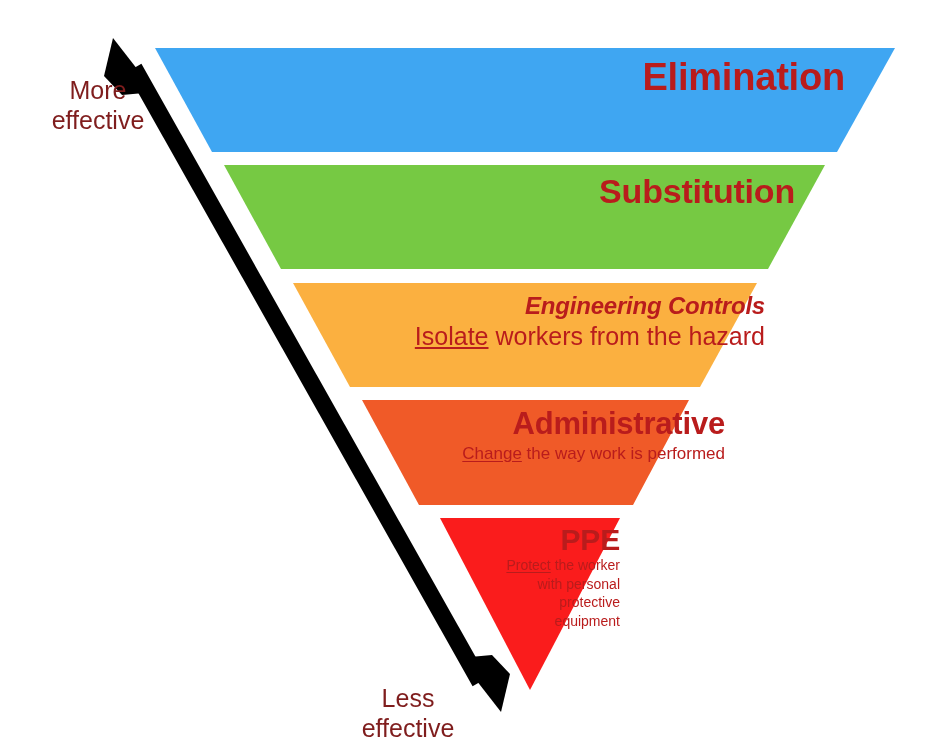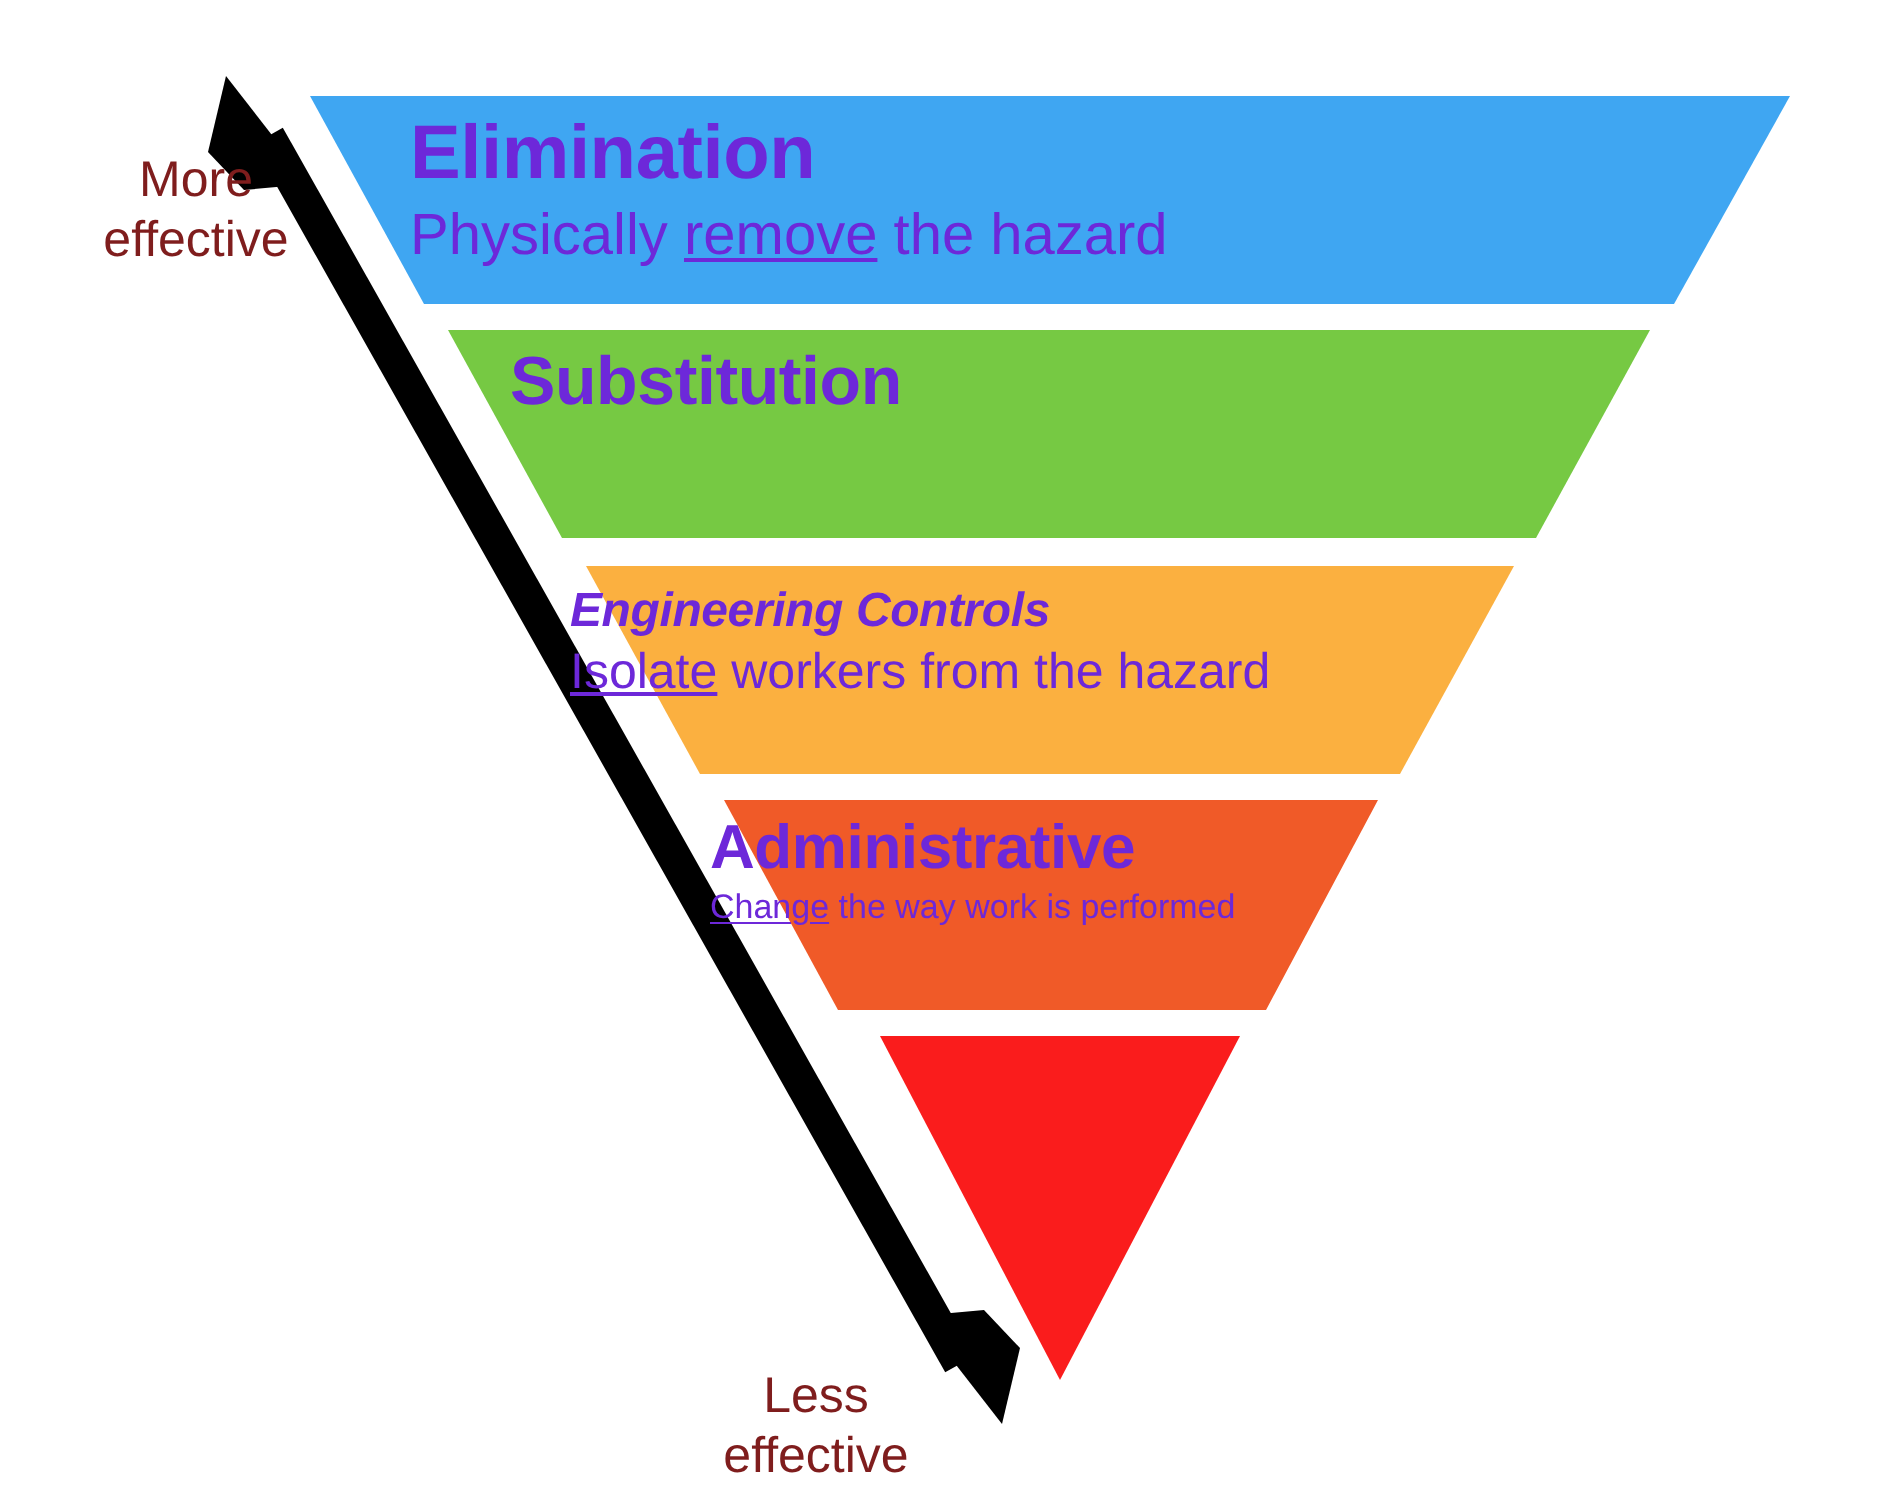--- a/index.html
+++ b/index.html
@@ -21,22 +21,22 @@
   #figure {
     position: absolute;
     left: 0;
     top: 0;
     width: 950px;
     height: 745px;
   }
   
   .band-text {
     position: absolute;
-    text-align: left;
-    color: #6d28d9;
+    text-align: right;
+    color: #b91c1c;
     line-height: 1.04;
     user-select: none;
     pointer-events: none;
   }
   .band-title {
     font-weight: bold;
     letter-spacing: -0.2px;
     display: block;
   }
   .band-sub {
@@ -105,37 +105,43 @@
 
     <g>
       <line x1="134" y1="68" x2="480" y2="682" stroke="#000000" stroke-width="17" stroke-linecap="butt"></line>
       <polygon points="113,38 155,92 122,95 104,76" fill="#000000"></polygon>
       <polygon points="501,712 459,658 492,655 510,674" fill="#000000"></polygon>
     </g>
   </svg>
 
   <div class="band-text" id="band-text-0">
     <span class="band-title">Elimination</span>
-    <span class="band-sub"><span>Physically </span><u>remove</u><span> the hazard</span></span>
   </div>
 
   <div class="band-text" id="band-text-1">
     <span class="band-title">Substitution</span>
   </div>
 
   <div class="band-text" id="band-text-2">
     <span class="band-title">Engineering Controls</span>
     <span class="band-sub"><span></span><u>Isolate</u><span> workers from the hazard</span></span>
   </div>
 
   <div class="band-text" id="band-text-3">
     <span class="band-title">Administrative</span>
     <span class="band-sub"><span></span><u>Change</u><span> the way work is performed</span></span>
   </div>
 
+  <div class="band-text" id="band-text-4">
+    <span class="band-title">PPE</span>
+    <span class="band-sub"><span></span><u>Protect</u><span> the worker</span></span>
+    <span class="band-sub">with personal</span>
+    <span class="band-sub">protective</span>
+    <span class="band-sub">equipment</span>
+  </div>
 
   <div class="side-label" id="label-more">
     <div>More</div>
     <div>effective</div>
   </div>
 
   <div class="side-label" id="label-less">
     <div>Less</div>
     <div>effective</div>
   </div>

